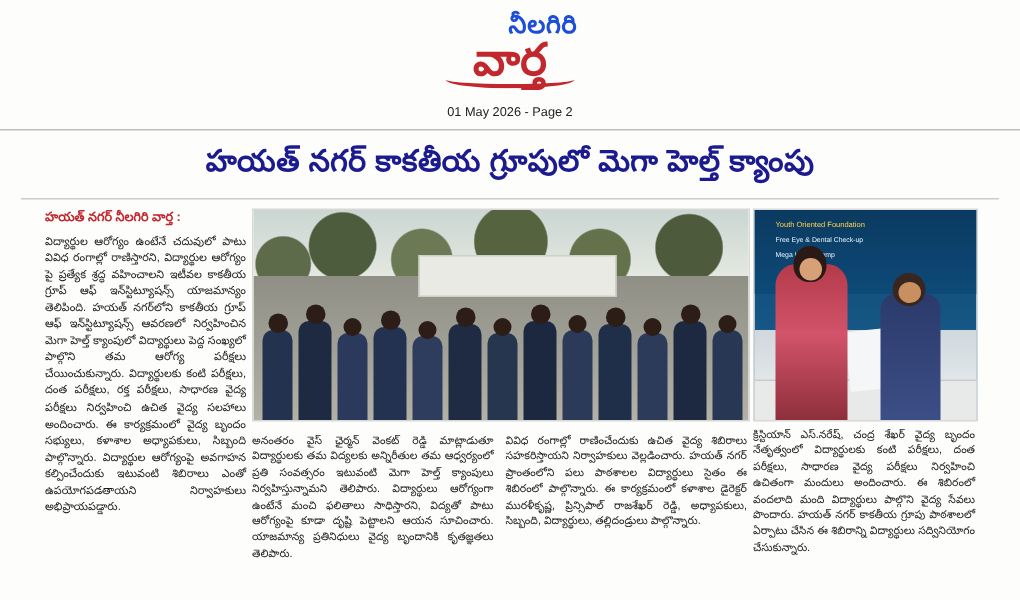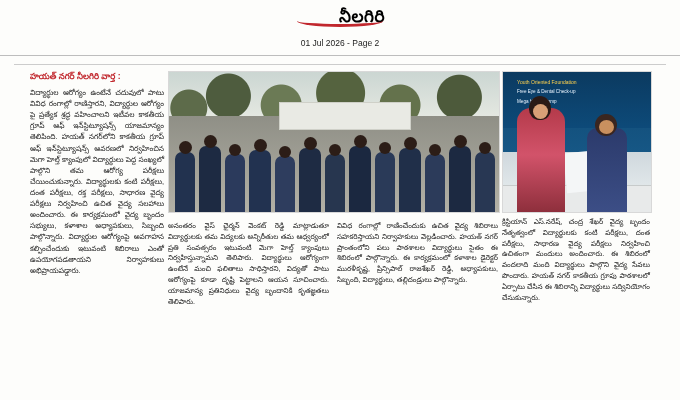--- a/index.html
+++ b/index.html
@@ -27,21 +27,21 @@
     width: 100%;
     text-align: center;
     padding-top: 8px;
   }
   .logo-wrap {
     display: inline-block;
     position: relative;
     line-height: 1;
   }
   .logo-top {
-    color: #000000;
+    color: #1d4ed8;
     font-size: 17px;
     font-weight: bold;
     letter-spacing: 0.5px;
     font-family: "Liberation Sans", sans-serif;
     margin-left: 44px;
   }
   .logo-main {
     color: #c1272d;
     font-size: 30px;
     font-weight: bold;
@@ -298,27 +298,29 @@
   .sub-col { width: 161px; }
 </style>
 </head>
 <body>
 
 <div class="page">
 
   <div class="masthead">
     <div class="logo-wrap">
       <div class="logo-top">నీలగిరి</div>
+      <div class="logo-main">వార్త</div>
       <div class="logo-swoosh"></div>
     </div>
-    <div class="issue-date">01 Jul 2026 - Page 2</div>
+    <div class="issue-date">01 May 2026 - Page 2</div>
   </div>
 
   <div class="rule"></div>
 
+  <div class="headline">హయత్ నగర్  కాకతీయ గ్రూపులో మెగా హెల్త్ క్యాంపు</div>
   <div class="hr2"></div>
 
   <div class="content">
 
     <div class="col col-left">
       <div class="byline">హయత్ నగర్ నీలగిరి వార్త :</div>
       <div class="body-text">విద్యార్థుల ఆరోగ్యం ఉంటేనే చదువులో పాటు వివిధ రంగాల్లో రాణిస్తారని, విద్యార్థుల ఆరోగ్యం పై ప్రత్యేక శ్రద్ధ వహించాలని ఇటీవల కాకతీయ గ్రూప్ ఆఫ్ ఇన్‌స్టిట్యూషన్స్ యాజమాన్యం తెలిపింది. హయత్ నగర్‌లోని కాకతీయ గ్రూప్ ఆఫ్ ఇన్‌స్టిట్యూషన్స్ ఆవరణలో నిర్వహించిన మెగా హెల్త్ క్యాంపులో విద్యార్థులు పెద్ద సంఖ్యలో పాల్గొని తమ ఆరోగ్య పరీక్షలు చేయించుకున్నారు. విద్యార్థులకు కంటి పరీక్షలు, దంత పరీక్షలు, రక్త పరీక్షలు, సాధారణ వైద్య పరీక్షలు నిర్వహించి ఉచిత వైద్య సలహాలు అందించారు. ఈ కార్యక్రమంలో వైద్య బృందం సభ్యులు, కళాశాల అధ్యాపకులు, సిబ్బంది పాల్గొన్నారు. విద్యార్థుల ఆరోగ్యంపై అవగాహన కల్పించేందుకు ఇటువంటి శిబిరాలు ఎంతో ఉపయోగపడతాయని నిర్వాహకులు అభిప్రాయపడ్డారు.</div>
     </div>
 
     <div class="col col-right">

